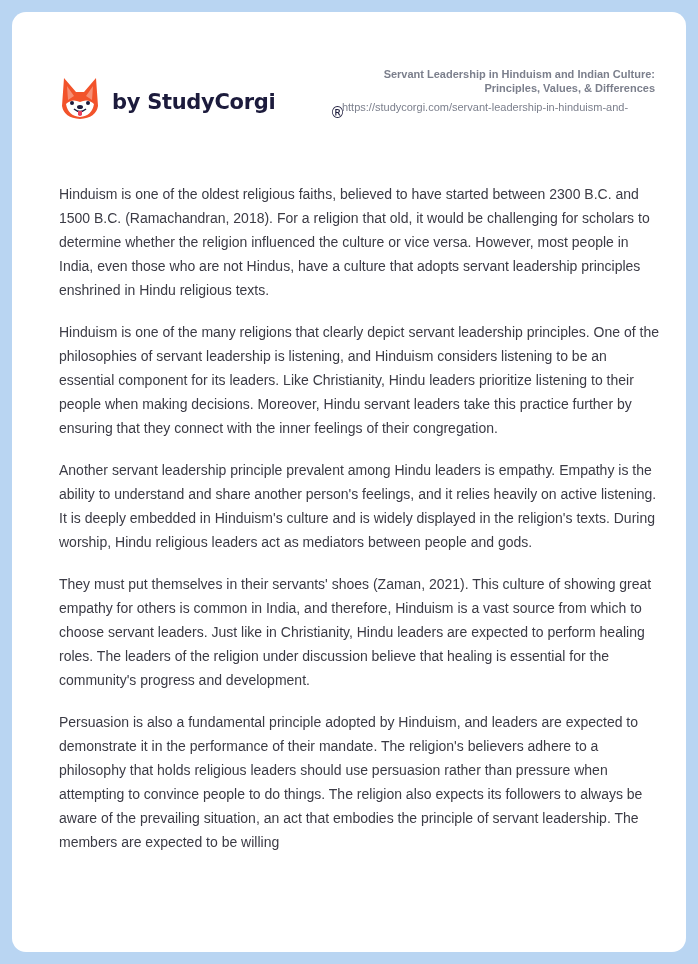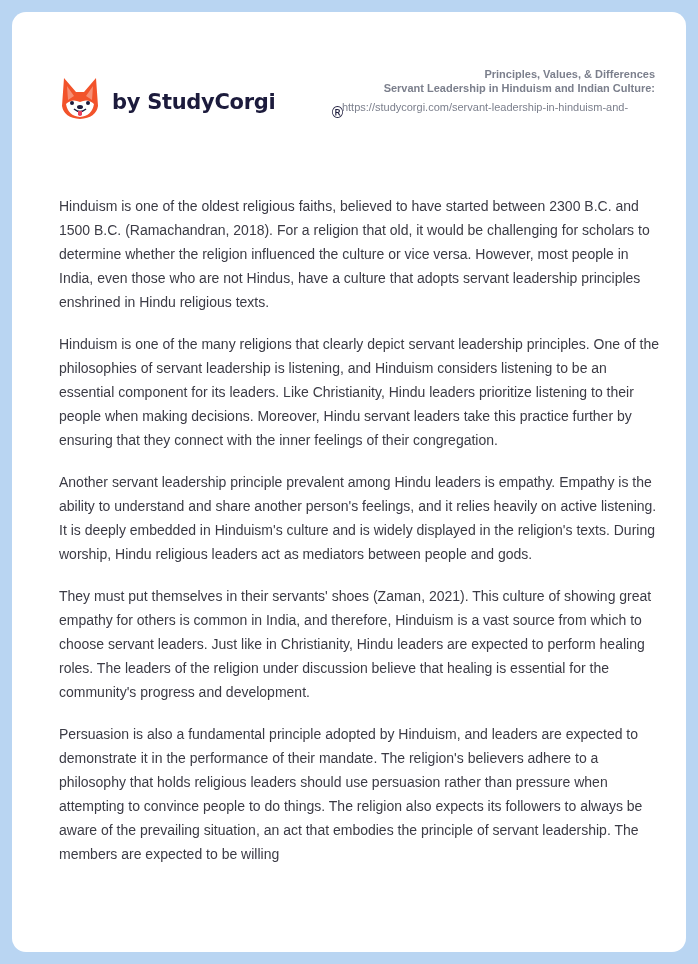--- a/index.html
+++ b/index.html
@@ -26,21 +26,21 @@
     font-size: 15px; color: #1c1b3c; font-family: "DejaVu Sans", sans-serif;
   }
   .meta { position: absolute; right: 31px; top: 55px; text-align: right; width: 340px; }
   .meta-title { font-weight: bold; font-size: 11px; color: #7b7f8c; line-height: 14px; }
   .meta-url { font-size: 11px; color: #7b7f8c; line-height: 14px; margin-top: 5px; text-align: center; }
   .content {
     position: absolute; left: 47px; top: 166px; width: 600px;
     font-family: "Liberation Sans", sans-serif; font-size: 14px;
     line-height: 24px; color: #3b3b45;
   }
-  .content p { margin: 16px 0 18px 0; }
+  .content p { margin: 4px 0 18px 0; }
 </style>
 </head>
 <body>
 
 <div class="card">
   <div class="header">
     <div class="logo">
       <svg width="40" height="44" viewBox="0 0 40 44">
         <path d="M4 2 L16 16 L24 16 L36 2 L38 30 Q36 42 20 43 Q4 42 2 30 Z" fill="#f2532b"></path>
         <path d="M7 10 L14 20 L8 24 Z" fill="#ffffff" opacity="0.35"></path>
@@ -50,22 +50,22 @@
         <circle cx="28" cy="27" r="2" fill="#1c1b3c"></circle>
         <ellipse cx="20" cy="31" rx="3" ry="2" fill="#1c1b3c"></ellipse>
         <path d="M14 33 Q20 38 26 33" stroke="#1c1b3c" stroke-width="1.5" fill="none"></path>
         <path d="M18 35 L22 35 L22 39 Q20 41 18 39 Z" fill="#e8405e"></path>
       </svg>
       <span class="brand">by StudyCorgi</span>
       <span class="reg">®</span>
     </div>
     <div class="meta">
       <div class="meta-title">
+        <div>Servant Leadership in Hinduism and Indian Culture:</div>
         <div>Principles, Values, &amp; Differences</div>
-        <div>Servant Leadership in Hinduism and Indian Culture:</div>
       </div>
       <div class="meta-url">
         <div>https://studycorgi.com/servant-leadership-in-hinduism-and-</div>
       </div>
     </div>
   </div>
 
   <div class="content">
     <p>Hinduism is one of the oldest religious faiths, believed to have started between 2300 B.C. and 1500 B.C. (Ramachandran, 2018). For a religion that old, it would be challenging for scholars to determine whether the religion influenced the culture or vice versa. However, most people in India, even those who are not Hindus, have a culture that adopts servant leadership principles enshrined in Hindu religious texts.</p>
     <p>Hinduism is one of the many religions that clearly depict servant leadership principles. One of the philosophies of servant leadership is listening, and Hinduism considers listening to be an essential component for its leaders. Like Christianity, Hindu leaders prioritize listening to their people when making decisions. Moreover, Hindu servant leaders take this practice further by ensuring that they connect with the inner feelings of their congregation.</p>

